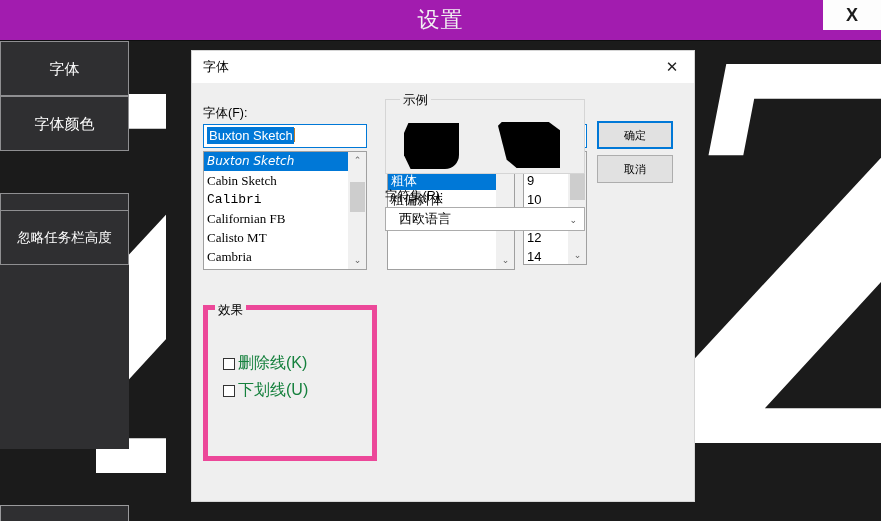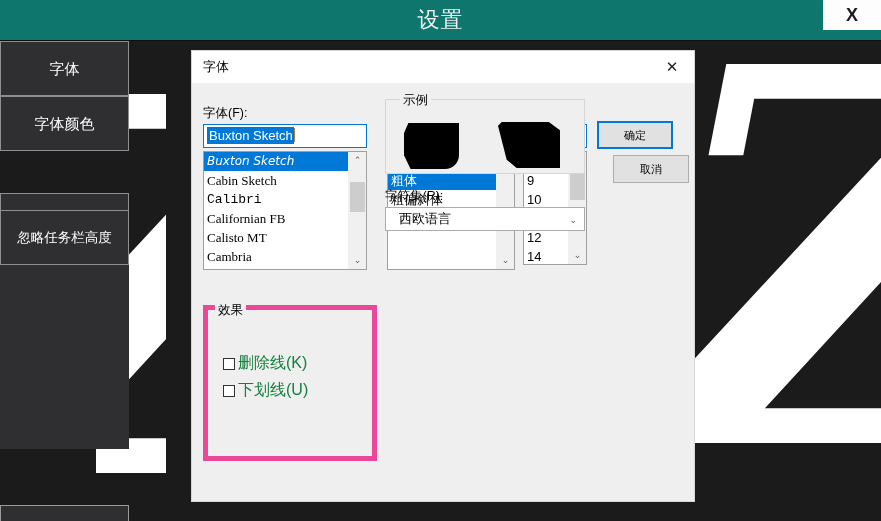--- a/index.html
+++ b/index.html
@@ -22,21 +22,21 @@
     width: 881px; height: 521px;
     background: #1c1c1c;
     overflow: hidden;
   }
 
   #app-titlebar {
     position: absolute;
     left: 0; top: 0;
     width: 881px;
     height: 40px;
-    background: #0f766e;
+    background: #a21caf;
     border-bottom: 1px solid #0f0f10;
   }
   #app-title {
     position: absolute;
     left: 0; top: 0;
     width: 881px;
     height: 40px;
     line-height: 40px;
     text-align: center;
     color: #f2f2f2;
@@ -466,21 +466,21 @@
 
       </div>
       <div class="scrollbar">
         <div class="sb-arrow up">⌃</div>
         <div class="sb-thumb" style="top:22px; height:26px;"></div>
         <div class="sb-arrow down">⌄</div>
       </div>
     </div>
 
     <div class="dlg-button default" style="left:405px; top:38px;">确定</div>
-    <div class="dlg-button" style="left:405px; top:72px;margin-left:16px;">取消</div>
+    <div class="dlg-button" style="left:405px; top:72px;">取消</div>
 
     <div class="groupbox" style="left:11px; top:222px; width:174px; height:156px;">
       <div class="groupbox-title">效果</div>
       <div class="checkbox-row" style="left:15px; top:26px;"><span class="checkbox-box"></span><span>删除线(K)</span></div>
       <div class="checkbox-row" style="left:15px; top:53px;"><span class="checkbox-box"></span><span>下划线(U)</span></div>
     </div>
 
     <div id="sample-box">
       <div class="sample-glyph" id="sample-glyph-1"></div>
       <div class="sample-glyph" id="sample-glyph-2"></div>

